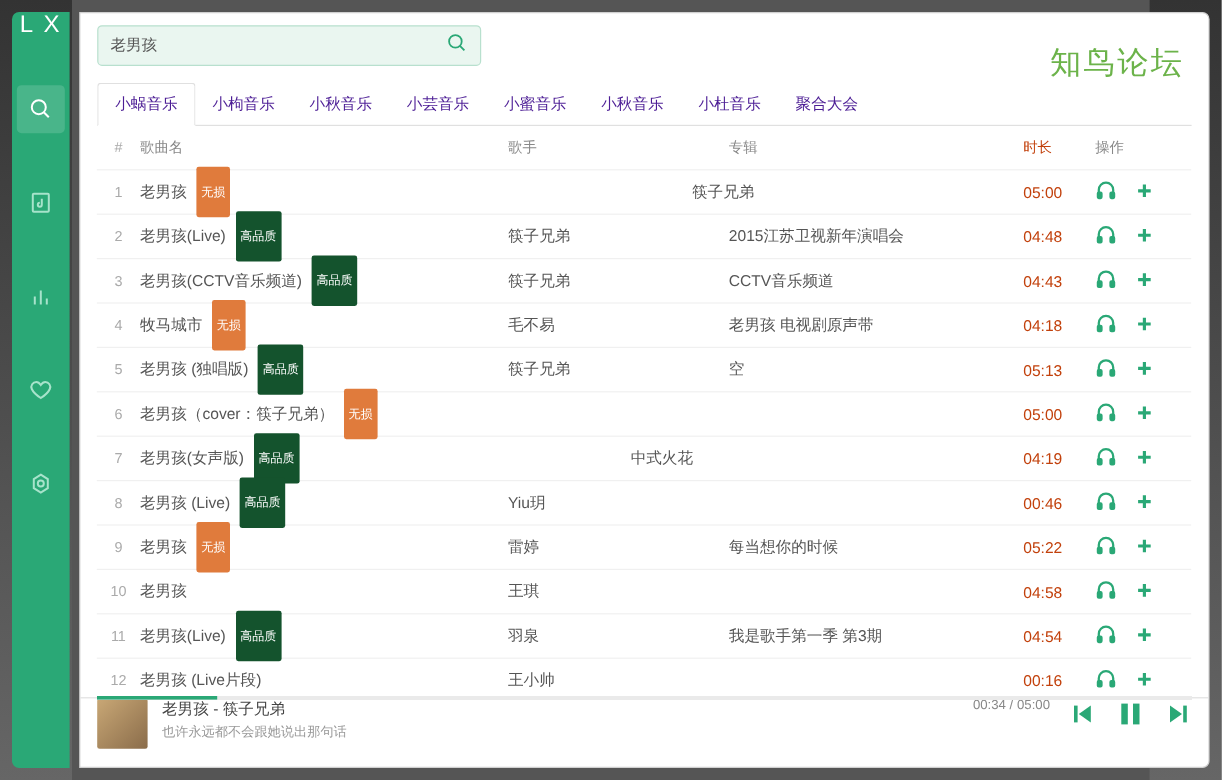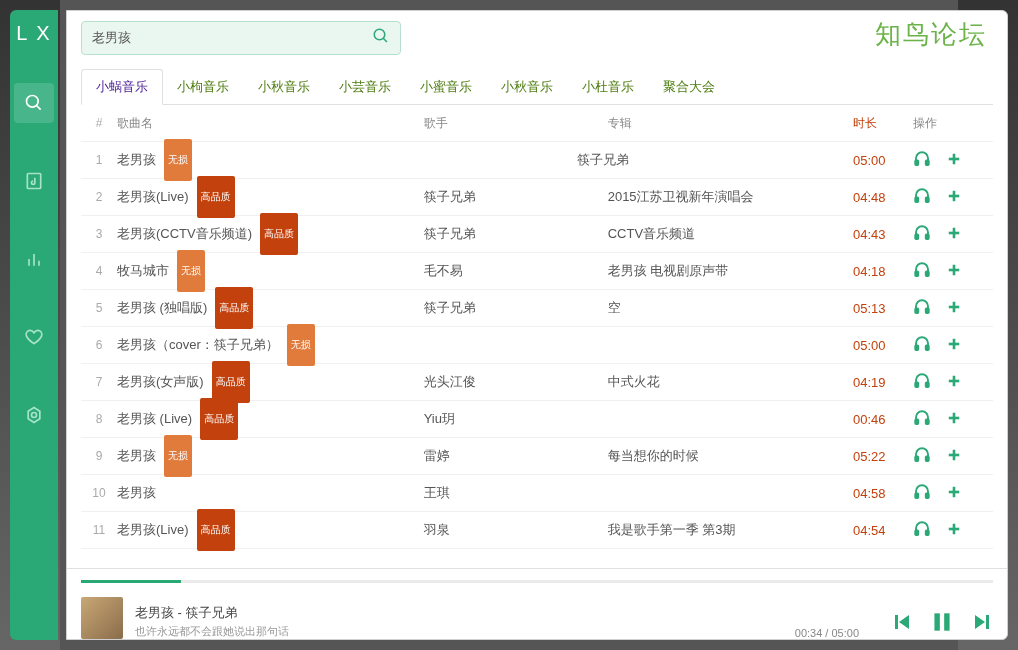--- a/index.html
+++ b/index.html
@@ -1,51 +1,51 @@
 <!DOCTYPE html>
 <html><head>
 <meta charset="utf-8">
 <style>
 *{box-sizing:border-box;margin:0;padding:0;font-family:"Microsoft YaHei",Arial,sans-serif}
 body{background:#555;overflow:hidden;position:relative;width:1018px;height:650px}
 .bg-strip{position:absolute;top:0;bottom:0;width:60px;background:linear-gradient(#333,#666)}
 .bg-l{left:0}.bg-r{right:0}
-.sidebar{position:absolute;left:10px;top:10px;bottom:10px;width:48px;background:#2aa876;border-radius:6px 0 0 6px;display:flex;flex-direction:column;align-items:center;padding-top:12px;gap:38px}
+.sidebar{position:absolute;left:10px;top:10px;bottom:10px;width:48px;background:#2aa876;border-radius:6px 0 0 6px;display:flex;flex-direction:column;align-items:center;gap:38px}
 .logo{color:#fff;font-size:20px;font-weight:300;letter-spacing:2px}
 .side-icon{color:#a7e3cb;cursor:pointer;display:flex;align-items:center;justify-content:center;width:40px;height:40px}
 .side-icon.active{color:#fff;background:rgba(255,255,255,.15);border-radius:4px}
 .main{position:absolute;left:66px;right:10px;top:10px;bottom:10px;background:#fff;border-radius:0 6px 6px 0;display:flex;flex-direction:column;border:1px solid #d0d0d0}
-.watermark{position:absolute;right:20px;top:6px;font-size:26px;color:#6cb34a;font-family:"STKaiti","KaiTi",serif;letter-spacing:2px;pointer-events:none;z-index:5}
+.watermark{position:absolute;right:20px;top:24px;font-size:26px;color:#6cb34a;font-family:"STKaiti","KaiTi",serif;letter-spacing:2px;pointer-events:none;z-index:5}
 .topbar{padding:10px 14px 0 14px}
 .searchbox{display:flex;align-items:center;width:320px;height:34px;border:1px solid #b8e0ce;background:#eaf6f0;border-radius:4px;padding:0 10px}
 .searchbox input{flex:1;border:none;background:transparent;outline:none;font-size:13px;color:#555}
 .searchbox .sico{color:#2aa876}
 .tabs{display:flex;margin-top:14px;border-bottom:1px solid #e0e0e0}
-.tab{padding:8px 14px;font-size:13px;color:#4d7c0f;cursor:pointer;border:1px solid transparent;border-bottom:none;margin-right:-1px}
+.tab{padding:8px 14px;font-size:13px;color:#4c1d95;cursor:pointer;border:1px solid transparent;border-bottom:none;margin-right:-1px}
 .tab.active{color:#4c1d95;border-color:#e0e0e0;border-bottom:1px solid #fff;margin-bottom:-1px;background:#fff;border-radius:3px 3px 0 0}
 .list{flex:1;overflow-y:auto;padding:0 14px}
 .thead,.trow{display:flex;align-items:center;font-size:13px;height:37px;border-bottom:1px solid #f0f0f0}
 .thead{color:#888;font-size:12px}
 .trow{color:#555}
 .c-idx{width:36px;color:#aaa;font-size:12px;text-align:center}
 .c-name{flex:2.5;display:flex;align-items:center;gap:8px}
 .c-artist{flex:1.5}
 .c-album{flex:2}
 .c-dur{width:60px;text-align:left;color:#c2410c}
 .c-ops{width:80px;display:flex;gap:14px;justify-content:flex-start;align-items:center}
 .badge{font-size:10px;padding:14px 4px;border-radius:2px;color:#fff}
 .badge.lossless{background:#e07b3c}
-.badge.hq{background:#c2410c}
+.badge.hq{background:#14532d}
 .op-ico{color:#2aa876;cursor:pointer}
-.player{height:71px;border-top:1px solid #e0e0e0;display:flex;align-items:flex-end;padding:0 14px;gap:12px}
+.player{height:58px;border-top:1px solid #e0e0e0;display:flex;align-items:flex-start;padding:0 14px;gap:12px}
 .cover{width:42px;height:42px;background:linear-gradient(135deg,#c9a876,#8a6c4a);border-radius:2px;display:flex;align-items:center;justify-content:center;font-size:9px;color:#fff;overflow:hidden}
 .pinfo{flex:1;display:flex;flex-direction:column;gap:2px}
 .ptitle{font-size:13px;color:#444}
 .plyric{font-size:11px;color:#999}
-.ptime{font-size:11px;color:#888;margin-right:20px}
+.ptime{font-size:11px;color:#888;margin-right:4px}
 .pctrl{display:flex;align-items:center;gap:14px;color:#2aa876}
 .pctrl .btn{cursor:pointer}
 .progress{position:absolute;bottom:56px;left:14px;right:14px;height:3px;background:#eaeaea}
 .progress .fill{height:100%;background:#2aa876;width:11%}
 .list::-webkit-scrollbar{width:6px}
 .list::-webkit-scrollbar-thumb{background:#ccc;border-radius:3px}
 </style>
 </head>
 <body>
 
@@ -244,21 +244,20 @@
                 <line x1="5" y1="12" x2="19" y2="12"></line>
               </svg></span>
           </div>
         </div>
         <div class="trow">
           <div class="c-idx">7</div>
           <div class="c-name">
             <span>老男孩(女声版)</span>
             <span class="badge hq">高品质</span>
           </div>
-          <div class="c-artist">光头江俊</div>
           <div class="c-album">中式火花</div>
           <div class="c-dur">04:19</div>
           <div class="c-ops">
             <span class="op-ico"><svg width="18" height="18" viewBox="0 0 24 24" fill="none" stroke="currentColor" stroke-width="2.5">
                 <path d="M4 14v-3a8 8 0 0 1 16 0v3"></path>
                 <rect x="3" y="14" width="4" height="6" rx="1" fill="currentColor"></rect>
                 <rect x="17" y="14" width="4" height="6" rx="1" fill="currentColor"></rect>
               </svg></span>
             <span class="op-ico"><svg width="18" height="18" viewBox="0 0 24 24" fill="none" stroke="currentColor" stroke-width="3.5">
                 <line x1="12" y1="5" x2="12" y2="19"></line>
@@ -330,20 +329,40 @@
         </div>
         <div class="trow">
           <div class="c-idx">11</div>
           <div class="c-name">
             <span>老男孩(Live)</span>
             <span class="badge hq">高品质</span>
           </div>
           <div class="c-artist">羽泉</div>
           <div class="c-album">我是歌手第一季 第3期</div>
           <div class="c-dur">04:54</div>
+          <div class="c-ops">
+            <span class="op-ico"><svg width="18" height="18" viewBox="0 0 24 24" fill="none" stroke="currentColor" stroke-width="2.5">
+                <path d="M4 14v-3a8 8 0 0 1 16 0v3"></path>
+                <rect x="3" y="14" width="4" height="6" rx="1" fill="currentColor"></rect>
+                <rect x="17" y="14" width="4" height="6" rx="1" fill="currentColor"></rect>
+              </svg></span>
+            <span class="op-ico"><svg width="18" height="18" viewBox="0 0 24 24" fill="none" stroke="currentColor" stroke-width="3.5">
+                <line x1="12" y1="5" x2="12" y2="19"></line>
+                <line x1="5" y1="12" x2="19" y2="12"></line>
+              </svg></span>
+          </div>
+        </div>
+        <div class="trow">
+          <div class="c-idx">12</div>
+          <div class="c-name">
+            <span>老男孩 (Live片段)</span>
+          </div>
+          <div class="c-artist">王小帅</div>
+          <div class="c-album"></div>
+          <div class="c-dur">00:16</div>
           <div class="c-ops">
             <span class="op-ico"><svg width="18" height="18" viewBox="0 0 24 24" fill="none" stroke="currentColor" stroke-width="2.5">
                 <path d="M4 14v-3a8 8 0 0 1 16 0v3"></path>
                 <rect x="3" y="14" width="4" height="6" rx="1" fill="currentColor"></rect>
                 <rect x="17" y="14" width="4" height="6" rx="1" fill="currentColor"></rect>
               </svg></span>
             <span class="op-ico"><svg width="18" height="18" viewBox="0 0 24 24" fill="none" stroke="currentColor" stroke-width="3.5">
                 <line x1="12" y1="5" x2="12" y2="19"></line>
                 <line x1="5" y1="12" x2="19" y2="12"></line>
               </svg></span>

